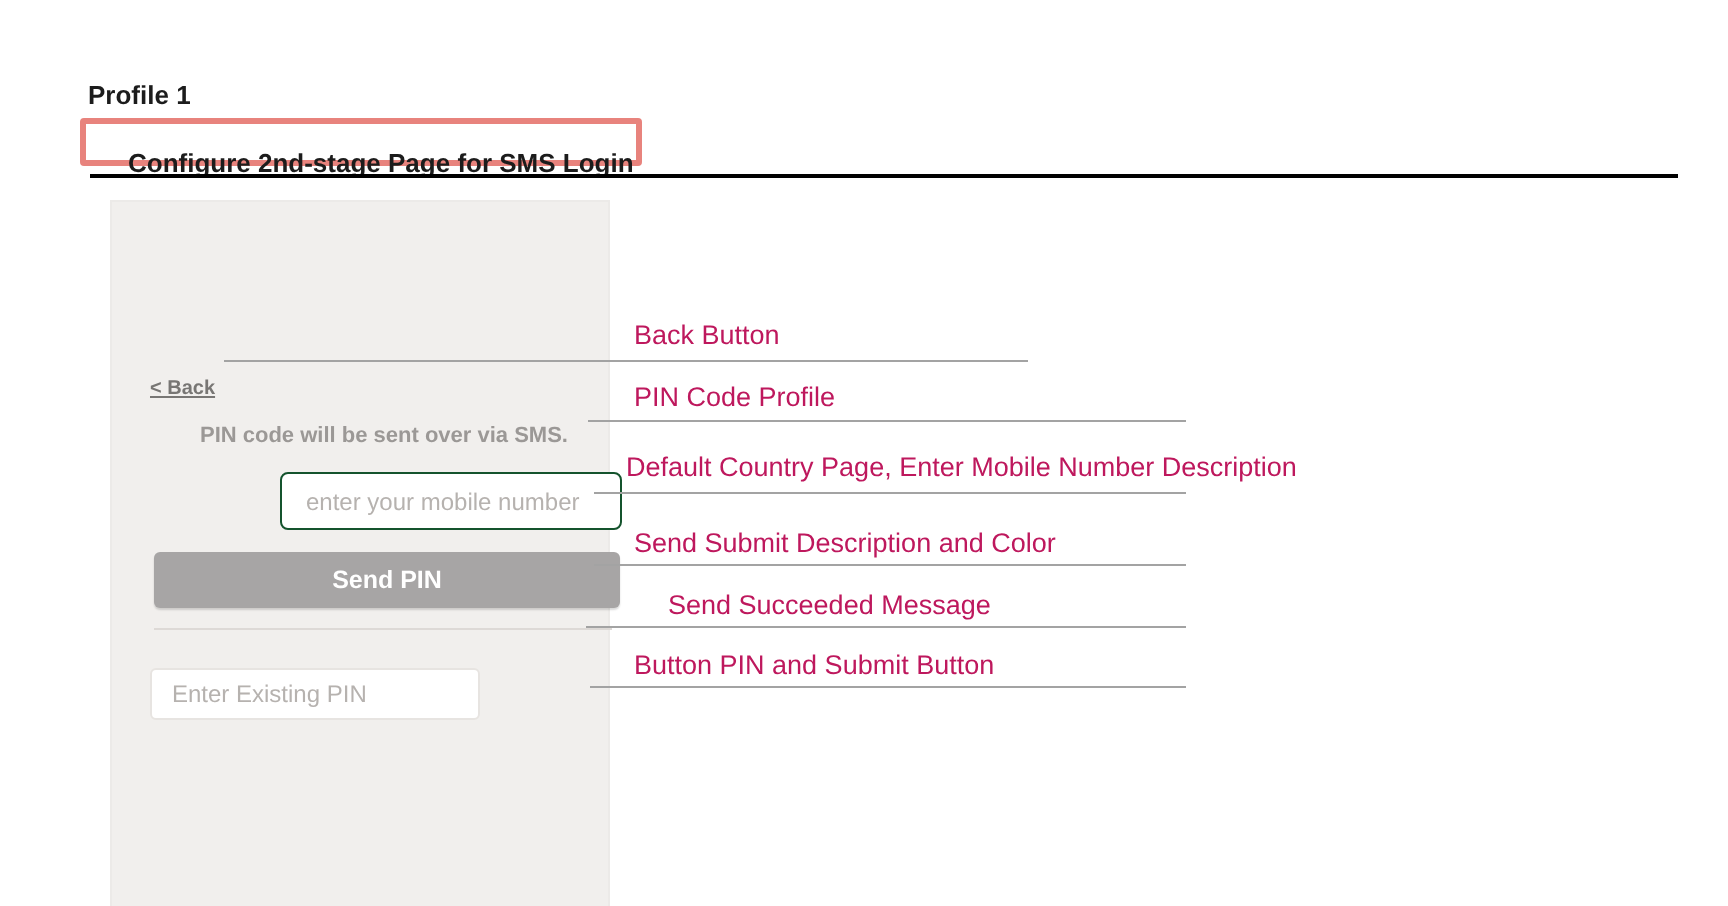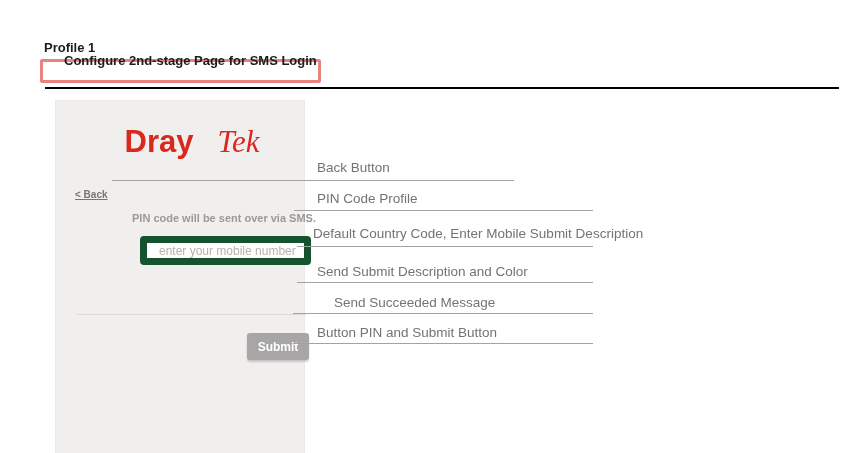--- a/index.html
+++ b/index.html
@@ -13,21 +13,21 @@
 
   
   .profile-title {
     position: absolute; left: 8px; top: 4px;
     font-size: 13px; font-weight: bold; color: #1c1c1c;
   }
   .heading-box {
     position: absolute; left: 4px; top: 23px;
     width: 281px; height: 24px;
     border: 3px solid #e8837d; border-radius: 2px;
-    display: flex; align-items: flex-end;
+    display: flex; align-items: flex-start;
     padding-left: 9px;
     background: #ffffff;
   }
   .heading-box .heading-text {
     font-size: 13px; font-weight: bold; color: #1c1c1c;
     white-space: nowrap;
   }
   .top-rule {
     position: absolute; left: 9px; top: 51px;
     width: 794px; height: 2px; background: #000000;
@@ -50,35 +50,35 @@
   .logo .dray { font-family: "Liberation Sans", sans-serif; font-weight: bold; color: #d9281e; }
   .logo .tek  { font-family: "Liberation Serif", serif; font-style: italic; color: #d9281e; }
 
   .back-link {
     position: absolute; left: 7px; top: 76px;
     font-size: 10px; font-weight: bold; color: #787674;
     text-decoration: underline;
   }
   .pin-message {
     position: absolute; left: 0; top: 99px; width: 100%;
-    text-align: right;
+    text-align: center;
     font-size: 11px; font-weight: bold; color: #9b9896;
   }
 
   .country-box {
     position: absolute; left: 8px; top: 123px;
     width: 58px; height: 29px;
     background: #ffffff; border: 1px solid #e7e4e1; border-radius: 4px;
     display: flex; align-items: center; justify-content: center;
     font-size: 11px; color: #8f8d8b;
   }
   .mobile-input {
     position: absolute; left: 72px; top: 123px;
     width: 171px; height: 29px;
-    background: #ffffff; border: 7px solid #14532d; border-radius: 4px;
+    background: #ffffff; border: 1px solid #14532d; border-radius: 4px;
     font-family: "Liberation Sans", sans-serif;
     font-size: 12px; color: #555; padding-left: 12px;
     outline: none;
   }
   .mobile-input::placeholder { color: #b6b2af; opacity: 1; }
 
   .send-pin-btn {
     position: absolute; left: 9px; top: 163px;
     width: 233px; height: 28px;
     background: #a7a5a5; border: none; border-radius: 3px;
@@ -106,21 +106,21 @@
     background: #a7a5a5; border: none; border-radius: 3px;
     color: #ffffff; font-weight: bold; font-size: 12px;
     font-family: "Liberation Sans", sans-serif;
     box-shadow: 0 2px 2px rgba(0,0,0,0.18);
     cursor: pointer;
   }
 
   
   .ann-label {
     position: absolute;
-    font-size: 13.5px; color: #737373;
+    font-size: 13.5px; color: #be185d;
     white-space: nowrap;
   }
   .ann-line {
     position: absolute; height: 1px; background: #a3a3a3;
   }
   .lbl1 { left: 281px; top: 124px; }
   .lbl2 { left: 281px; top: 155px; }
   .lbl3 { left: 277px; top: 190px; }
   .lbl4 { left: 281px; top: 228px; }
   .lbl5 { left: 298px; top: 259px; }
@@ -138,45 +138,43 @@
 <div class="profile-title">Profile 1</div>
 
 <div class="heading-box">
   <span class="heading-text">Configure 2nd-stage Page for SMS Login</span>
 </div>
 
 <div class="top-rule"></div>
 
 <div class="panel">
 
-  <div class="logo">
-    <span class="dray">Dray</span><span class="tek">Tek</span>
-  </div>
 
   <a class="back-link" href="#">&lt; Back</a>
 
   <div class="pin-message">PIN code will be sent over via SMS.</div>
 
 
   <input class="mobile-input" type="text" placeholder="enter your mobile number" style="">
 
+  <button class="send-pin-btn">Send PIN</button>
 
   <div class="panel-divider"></div>
 
+  <input class="pin-input" type="text" placeholder="Enter Existing PIN" style="">
 
-  <button class="submit-btn">Submit</button>
 </div>
 
 <div class="ann-label lbl1">Back Button</div>
 <div class="ann-line ln1"></div>
 
 <div class="ann-label lbl2">PIN Code Profile</div>
 <div class="ann-line ln2"></div>
 
-<div class="ann-label lbl3">Default Country Code, Enter Mobile Submit Description</div>
+<div class="ann-label lbl3">Default Country Page, Enter Mobile Number Description</div>
 <div class="ann-line ln3"></div>
 
 <div class="ann-label lbl4">Send Submit Description and Color</div>
 <div class="ann-line ln4"></div>
 
 <div class="ann-label lbl5">Send Succeeded Message</div>
 <div class="ann-line ln5"></div>
 
 <div class="ann-label lbl6">Button PIN and Submit Button</div>
 <div class="ann-line ln6"></div>

